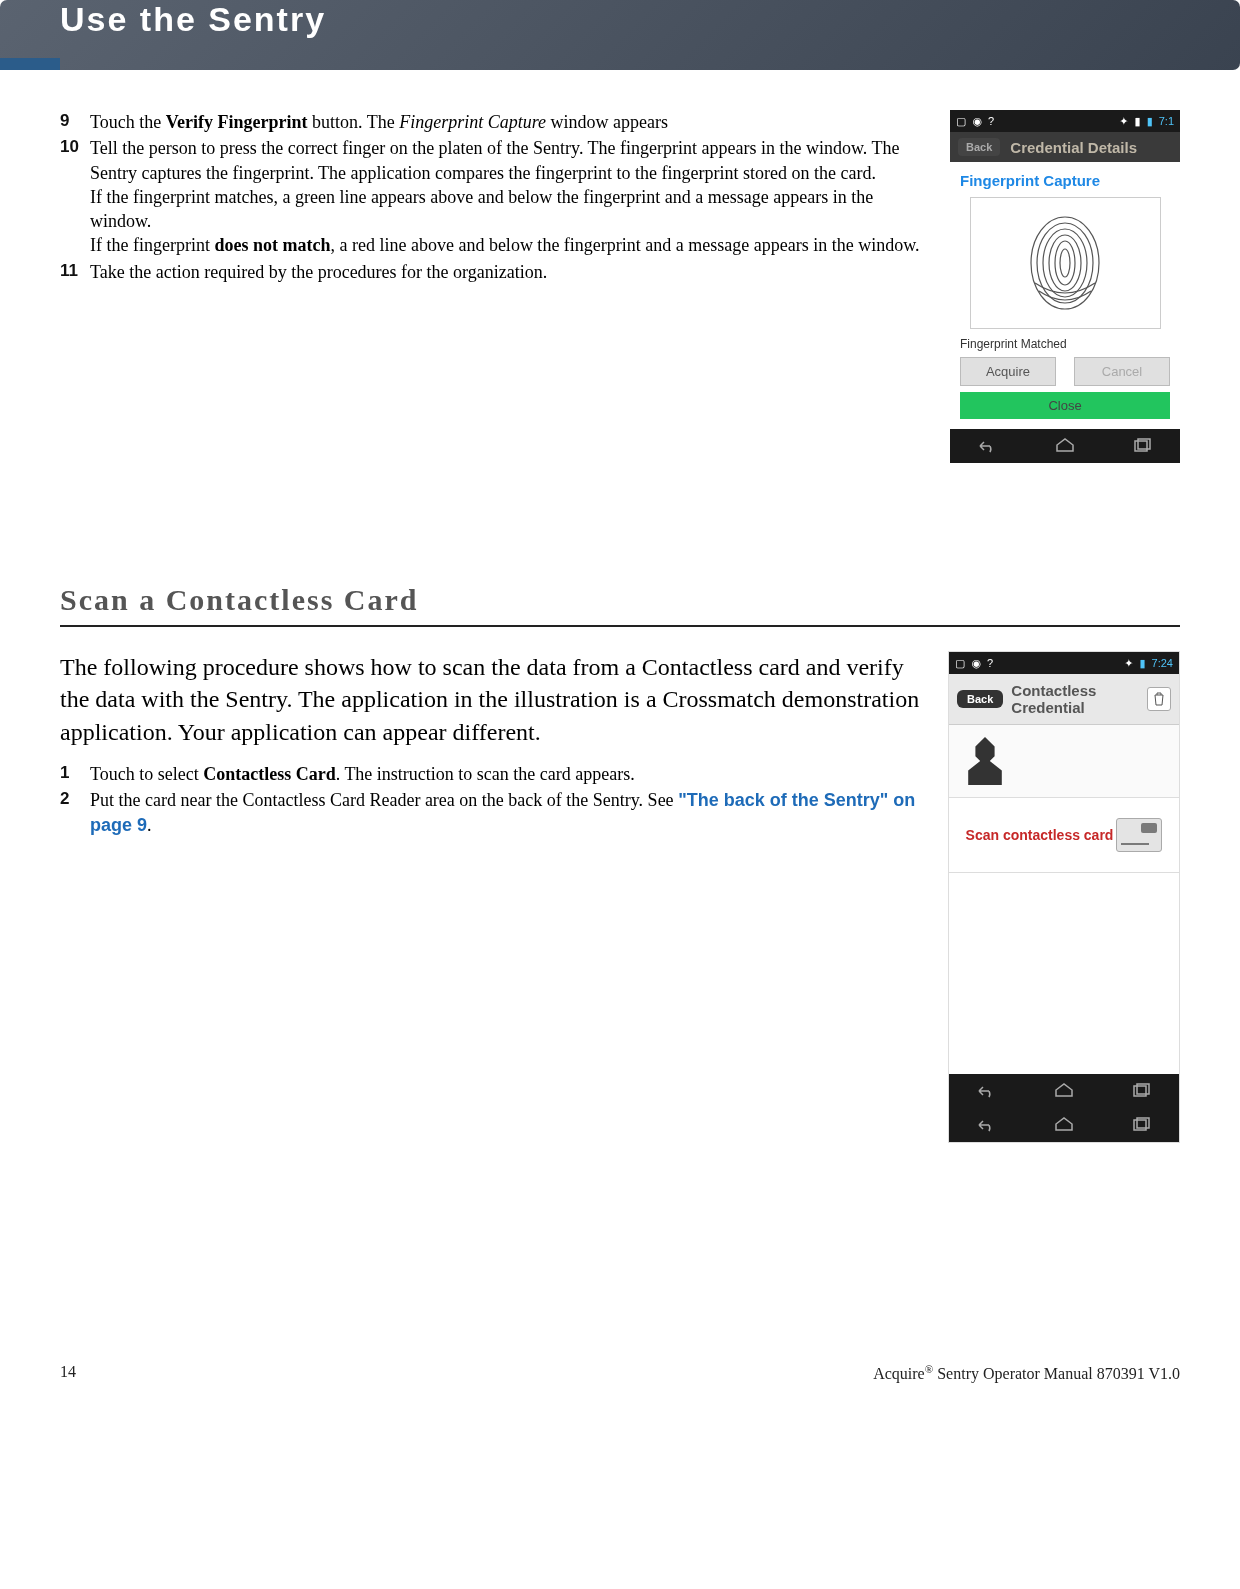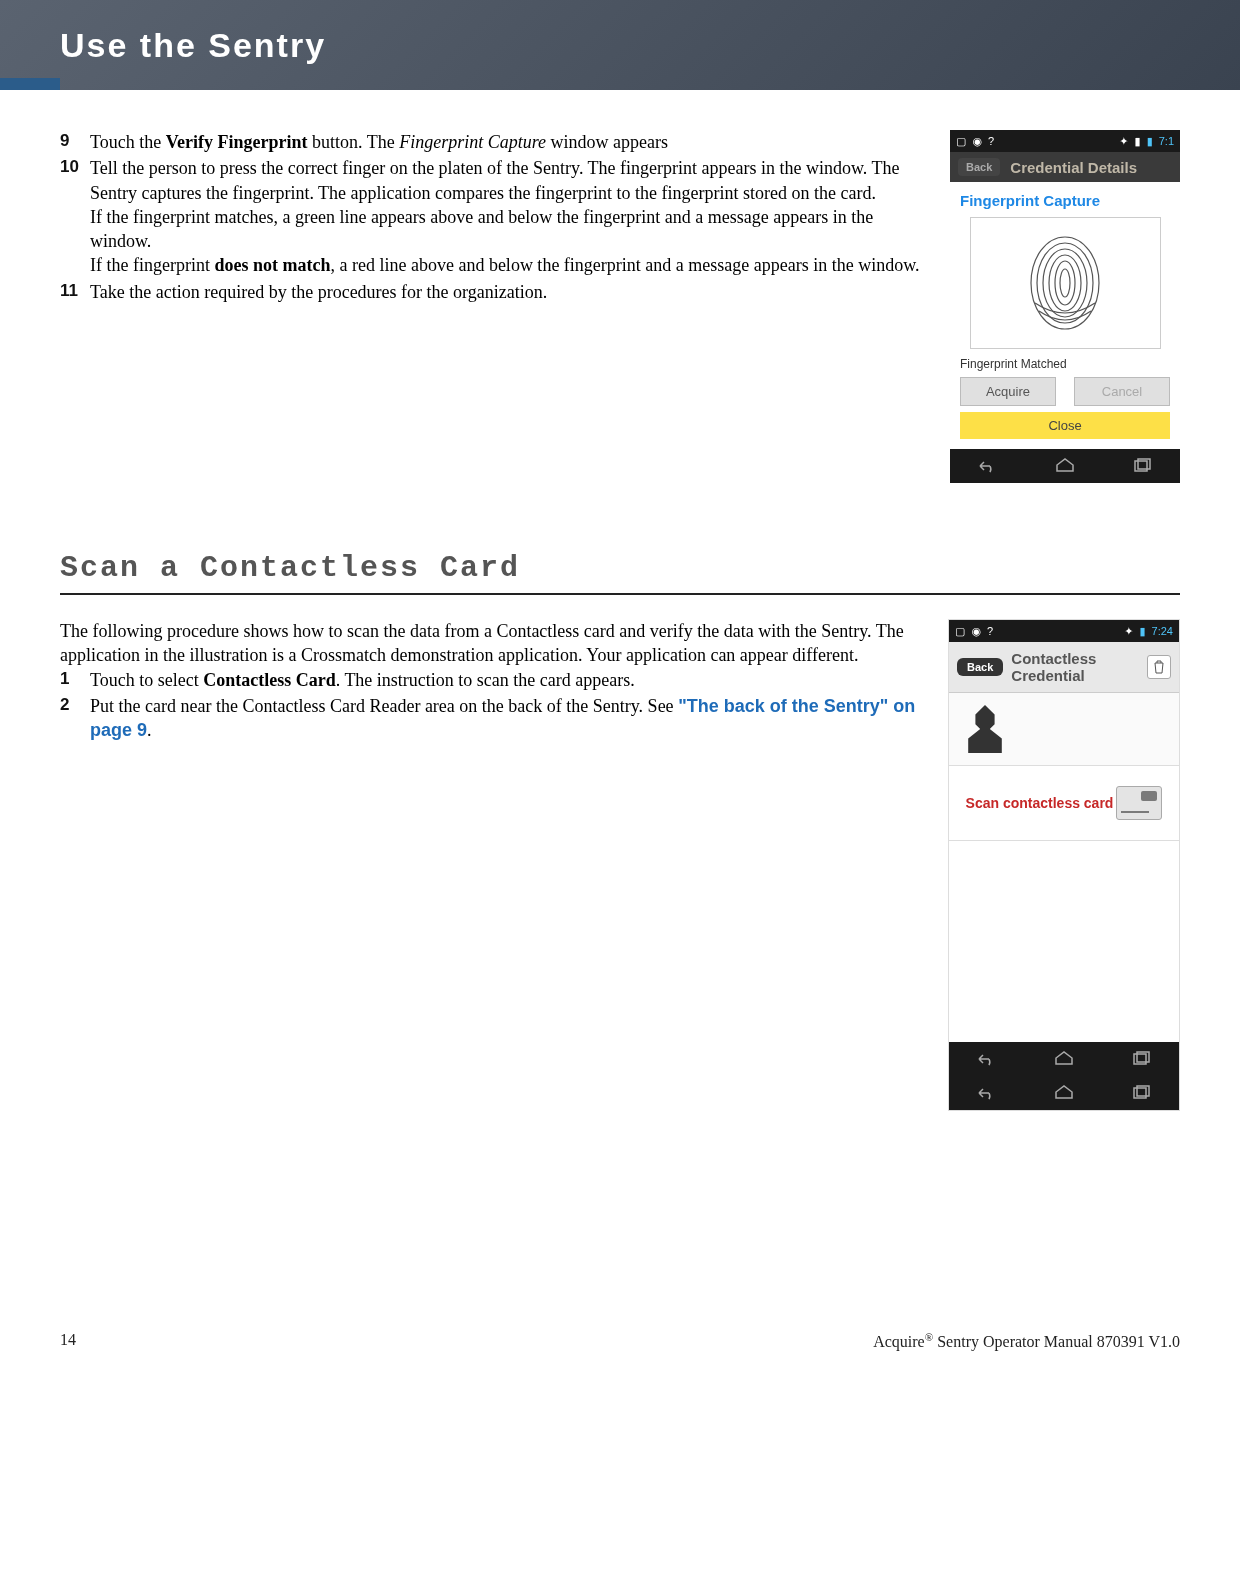--- a/index.html
+++ b/index.html
@@ -5,24 +5,25 @@
   body {
     margin: 0;
     padding: 0;
     font-family: Georgia, 'Times New Roman', serif;
     background: #fff;
     width: 1240px;
   }
   .header-bar {
     background: #4a5360;
     background-image: linear-gradient(135deg, #5a6370 0%, #4a5360 50%, #3a4350 100%);
-    height: 90px;
-    display: flex;
-    align-items: center;
+    height: 70px;
+    display: flex;
+    align-items: flex-start;
     position: relative;
+    border-radius: 7px;
   }
   .header-accent {
     position: absolute;
     left: 0;
     bottom: 0;
     width: 60px;
     height: 12px;
     background: #2b5c8a;
   }
   .header-title {
@@ -153,21 +154,21 @@
     border: 1px solid #bbb;
     text-align: center;
     padding: 6px 0;
     font-size: 13px;
     color: #555;
   }
   .fp-btn.cancel {
     color: #aaa;
   }
   .fp-close {
-    background: #fde047;
+    background: #22c55e;
     text-align: center;
     padding: 6px 0;
     font-size: 13px;
     color: #444;
   }
   .bottom-actions {
     background: #3a3a3a;
     display: flex;
   }
   .bottom-action {
@@ -182,36 +183,37 @@
   .nav-bar {
     background: #1a1a1a;
     display: flex;
     justify-content: space-around;
     padding: 8px 0;
     color: #aaa;
     font-size: 18px;
   }
   .nav-icon { width: 24px; height: 18px; display: inline-block; }
   .section-heading {
-    font-family: Liberation Mono, monospace;
+    font-family: Liberation Serif, serif;
     color: #555;
     font-size: 30px;
     letter-spacing: 2px;
     font-weight: bold;
-    margin-top: 68px;
+    margin-top: 120px;
     margin-bottom: 8px;
   }
   .section-rule {
     border: none;
     border-top: 2px solid #222;
     margin: 0 0 24px 0;
   }
   .intro-text {
-    font-size: 18px;
+    font-size: 24px;
     line-height: 1.35;
+    margin-bottom: 14px;
   }
   .link-blue {
     color: #1e6bb8;
     font-weight: bold;
     font-family: Arial, Helvetica, sans-serif;
   }
   .contactless-screenshot {
     width: 230px;
     flex-shrink: 0;
     background: #f2f2f2;

